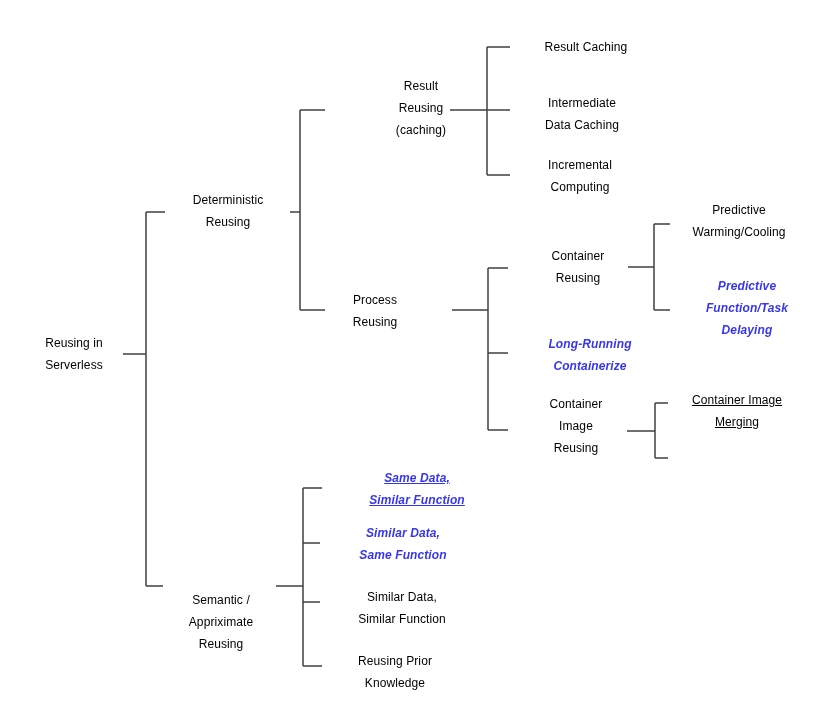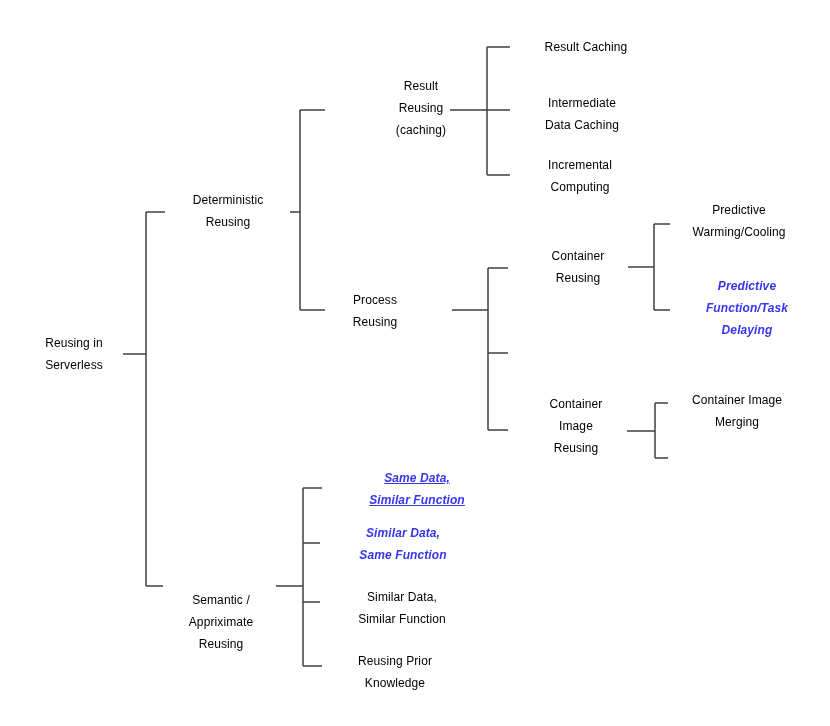--- a/index.html
+++ b/index.html
@@ -83,26 +83,28 @@
   <div class="node" style="left:578px; top:267px;">Container
 Reusing</div>
 
   <div class="node" style="left:739px; top:221px;">Predictive
 Warming/Cooling</div>
 
   <div class="node hl" style="left:747px; top:308px;">Predictive
 Function/Task
 Delaying</div>
 
+  <div class="node hl" style="left:590px; top:355px;">Long-Running
+Containerize</div>
 
   <div class="node" style="left:576px; top:426px;">Container
 Image
 Reusing</div>
 
-  <div class="node" style="left:737px; top:411px;">Container Image
+  <div class="node" style="left:737px; top:411px;text-decoration:underline;">Container Image
 Merging</div>
 
 
   <div class="node" style="left:221px; top:586px;margin-top:36px;">Semantic /
 Appriximate
 Reusing</div>
 
   <div class="node hl" style="left:417px; top:489px;text-decoration:underline;">Same Data,
 Similar Function</div>
 

